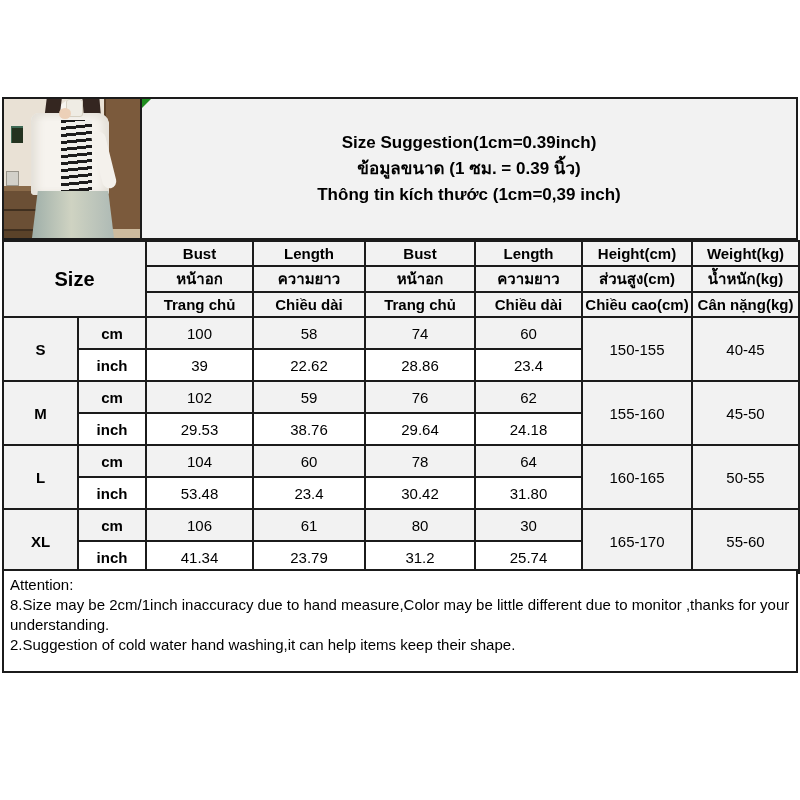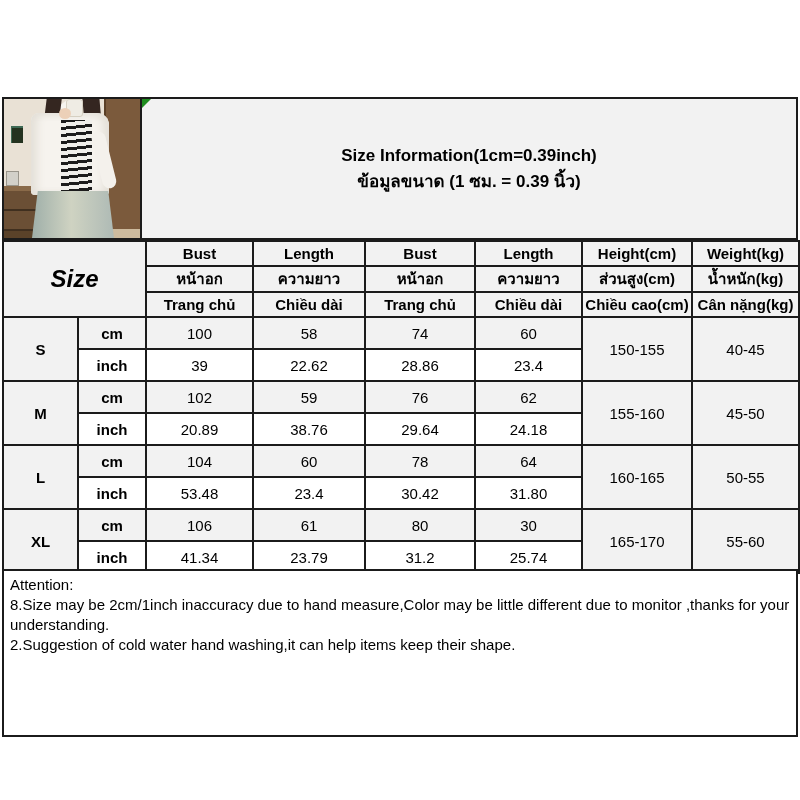--- a/index.html
+++ b/index.html
@@ -51,21 +51,21 @@
     border:2px solid #1b1b1b;text-align:center;vertical-align:middle;
     font-size:15px;padding:0;overflow:hidden;white-space:nowrap;
   }
   .size-table tr.hrow{height:25px;}
   .size-table tr.drow{height:32px;}
   .g{background:#f2f2f2;}
   .b{font-weight:700;margin-left:35px;}
   .size-col{font-size:17px;}
   
   .attention{
-    position:absolute;left:2px;top:569px;width:796px;height:168px;
+    position:absolute;left:2px;top:569px;width:796px;height:104px;
     box-sizing:border-box;border:2px solid #1b1b1b;background:#fff;
     padding:4px 6px;font-size:15px;line-height:20px;text-align:left;
   }
 </style>
 </head>
 <body>
 
 <div class="top-block">
   <div class="photo">
     <div class="ph-wardrobe"></div>
@@ -78,40 +78,41 @@
     <div class="ph-hair-left"></div>
     <div class="ph-hair-right"></div>
     <div class="ph-cardigan"></div>
     <div class="ph-stripes"></div>
     <div class="ph-arm-left"></div>
     <div class="ph-jeans"></div>
     <div class="ph-phone"></div>
     <div class="ph-hand"></div>
   </div>
   <div class="title-cell">
-    <div>Size Information(1cm=0.39inch)</div>
+    <div>Size Suggestion(1cm=0.39inch)</div>
     <div>ข้อมูลขนาด (1 ซม. = 0.39 นิ้ว)</div>
+    <div>Thông tin kích thước (1cm=0,39 inch)</div>
   </div>
 </div>
 <div class="green-marker"></div>
 
 <table class="size-table">
   <colgroup>
     <col style="width:75px">
       <col style="width:68px">
       <col style="width:107px">
       <col style="width:112px">
     <col style="width:110px">
       <col style="width:107px">
       <col style="width:110px">
       <col style="width:107px">
   </colgroup>
   <tbody>
     <tr class="hrow">
-      <td class="g b size-col" rowspan="3" colspan="2" style="font-size:24px;font-style:italic;">Size</td>
+      <td class="g b size-col" rowspan="3" colspan="2" style="font-size:20px;">Size</td>
       <td class="g b">Bust</td>
       <td class="g b">Length</td>
       <td class="g b">Bust</td>
       <td class="g b">Length</td>
       <td class="g b">Height(cm)</td>
       <td class="g b">Weight(kg)</td>
     </tr>
     <tr class="hrow">
       <td class="g b">หน้าอก</td>
       <td class="g b">ความยาว</td>
@@ -152,21 +153,21 @@
       <td class="g b">cm</td>
       <td class="g">102</td>
       <td class="g">59</td>
       <td class="g">76</td>
       <td class="g">62</td>
       <td class="g" rowspan="2">155-160</td>
       <td class="g" rowspan="2">45-50</td>
     </tr>
     <tr class="drow">
       <td class="b">inch</td>
-      <td>20.89</td>
+      <td>29.53</td>
       <td>38.76</td>
       <td>29.64</td>
       <td>24.18</td>
     </tr>
 
     <tr class="drow">
       <td class="g b size-col" rowspan="2">L</td>
       <td class="g b">cm</td>
       <td class="g">104</td>
       <td class="g">60</td>

